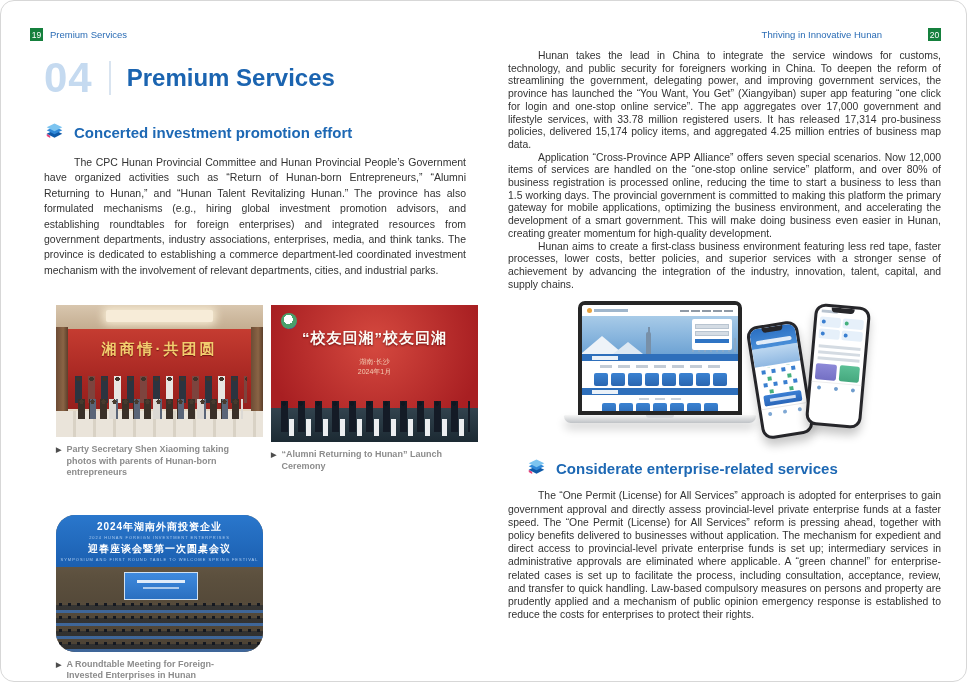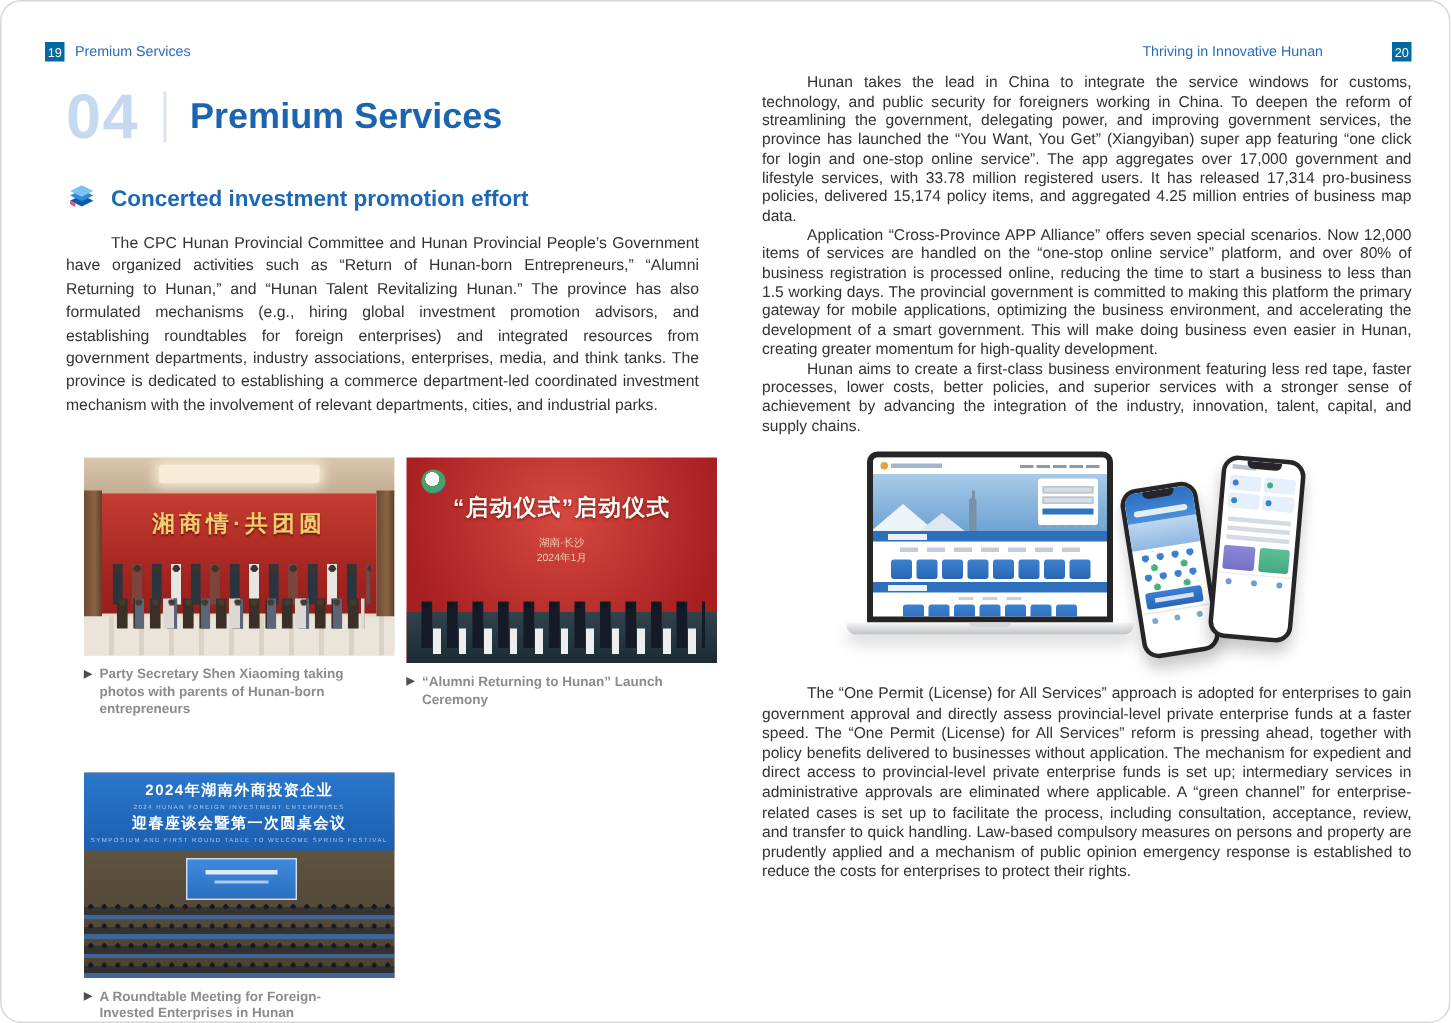--- a/index.html
+++ b/index.html
@@ -9,21 +9,21 @@
   }
   .frame{position:absolute;inset:0;border:1px solid #d7d7d7;border-radius:14px;pointer-events:none;z-index:50;}
 
   .page{position:absolute;top:28px;}
   .page-left{left:30px;width:440px;}
   .page-right{left:508px;width:433px;}
 
   
   .page-header{display:flex;align-items:center;gap:7px;font-size:9.5px;color:#2a6cb5;height:13px;}
   .page-header.right{justify-content:flex-end;gap:46px;}
-  .badge{width:13px;height:13px;background:#0369a1;color:#fff;font-size:8.5px;
+  .badge{width:13px;height:13px;background:#15803d;color:#fff;font-size:8.5px;
     display:flex;align-items:center;justify-content:center;flex:0 0 13px;}
 
   
   .chapter{display:flex;align-items:center;margin:16px 0 0 14px;}
   .chapter-num{font-size:42px;font-weight:bold;color:#c5daf0;line-height:1;letter-spacing:1px;}
   .chapter-sep{width:2px;height:34px;background:#d9e4f0;margin:0 16px;}
   .chapter-title{font-size:24px;font-weight:bold;color:#1b64b0;}
 
   
   .section-h{display:flex;align-items:center;gap:9px;font-size:15px;font-weight:bold;color:#1d68b4;}
@@ -124,21 +124,21 @@
     background:linear-gradient(#32434e,#1c2a33);}
   .p3-people{position:absolute;left:8px;right:8px;bottom:10px;height:31px;
     background-image:
       radial-gradient(circle 2.3px at 5px 2.6px, #10161f 98%, transparent 100%),
       repeating-linear-gradient(90deg, transparent 0 2px, #141b26 2px 9px, transparent 9px 17px);
     background-size:17px 100%, 17px 100%;background-repeat:repeat-x;}
   .p3-podiums{position:absolute;left:8px;right:8px;bottom:6px;height:17px;
     background:repeating-linear-gradient(90deg, transparent 0 10px, #eceef0 10px 15px, transparent 15px 17px);}
 
   
-  .photo4{background:linear-gradient(#7a6c58,#5c503e 45%,#473d30);}
+  .photo4{background:linear-gradient(#7a6c58,#5c503e 45%,#473d30);border-radius:19px;}
   .p4-banner{position:absolute;top:0;left:0;right:0;height:52px;text-align:center;
     background:linear-gradient(#2a77cc,#1b5fb0);color:#fff;}
   .p4-l1{font-size:10px;font-weight:bold;margin-top:5px;letter-spacing:1px;}
   .p4-l1en{font-size:4px;color:#aecdf0;letter-spacing:1px;margin-top:1px;}
   .p4-l2{font-size:10px;font-weight:bold;margin-top:2px;letter-spacing:1px;}
   .p4-l2en{font-size:4px;color:#aecdf0;letter-spacing:1px;margin-top:1px;}
   .p4-screen{position:absolute;top:57px;left:68px;width:72px;height:26px;
     background:linear-gradient(#3f8ade,#2a6fc0);border:1px solid #cfe0f2;}
   .p4-screen::before{content:'';position:absolute;left:12px;right:12px;top:7px;height:3px;background:rgba(255,255,255,.85);}
   .p4-screen::after{content:'';position:absolute;left:18px;right:18px;top:14px;height:2px;background:rgba(255,255,255,.6);}
@@ -269,21 +269,21 @@
       <figcaption>
         <span class="cap-arrow">▶</span>
         <span>Party Secretary Shen Xiaoming taking photos with parents of Hunan-born entrepreneurs</span>
       </figcaption>
     </figure>
 
 
     <figure>
       <div class="photo ph-tall photo3">
         <div class="p3-logo"></div>
-        <div class="p3-title">“启动仪式”启动仪式</div>
+        <div class="p3-title">“校友回湘”校友回湘</div>
         <div class="p3-loc">湖南·长沙</div>
         <div class="p3-date">2024年1月</div>
         <div class="p3-floor"></div>
         <div class="p3-people"></div>
         <div class="p3-podiums"></div>
       </div>
       <figcaption>
         <span class="cap-arrow">▶</span>
         <span>“Alumni Returning to Hunan” Launch Ceremony</span>
       </figcaption>
@@ -420,18 +420,27 @@
           <i></i>
         </div>
       <div class="pb-nav">
           <i></i>
           <i></i>
           <i></i>
         </div>
     </div>
   </div>
 
+  <div class="section-h sec-r2">
+    <svg width="21" height="19" viewBox="0 0 24 22">
+      <path d="M3 12.5 L7 14.8 L7 17.3 L3 15 Z" fill="#e8437a"></path>
+      <path d="M12 8 L3 12.5 L12 17 L21 12.5 Z" fill="#0f5aa8"></path>
+      <path d="M12 4 L3 8.5 L12 13 L21 8.5 Z" fill="#2f88d8"></path>
+      <path d="M12 0.5 L3 5 L12 9.5 L21 5 Z" fill="#7cc4f0"></path>
+    </svg>
+    <span>Considerate enterprise-related services</span>
+  </div>
 
   <div class="body-right body-r2">
     <p>The “One Permit (License) for All Services” approach is adopted for enterprises to gain government approval and directly assess provincial-level private enterprise funds at a faster speed. The “One Permit (License) for All Services” reform is pressing ahead, together with policy benefits delivered to businesses without application. The mechanism for expedient and direct access to provincial-level private enterprise funds is set up; intermediary services in administrative approvals are eliminated where applicable. A “green channel” for enterprise-related cases is set up to facilitate the process, including consultation, acceptance, review, and transfer to quick handling. Law-based compulsory measures on persons and property are prudently applied and a mechanism of public opinion emergency response is established to reduce the costs for enterprises to protect their rights.</p>
   </div>
 
 </div>
 
 </body></html>

